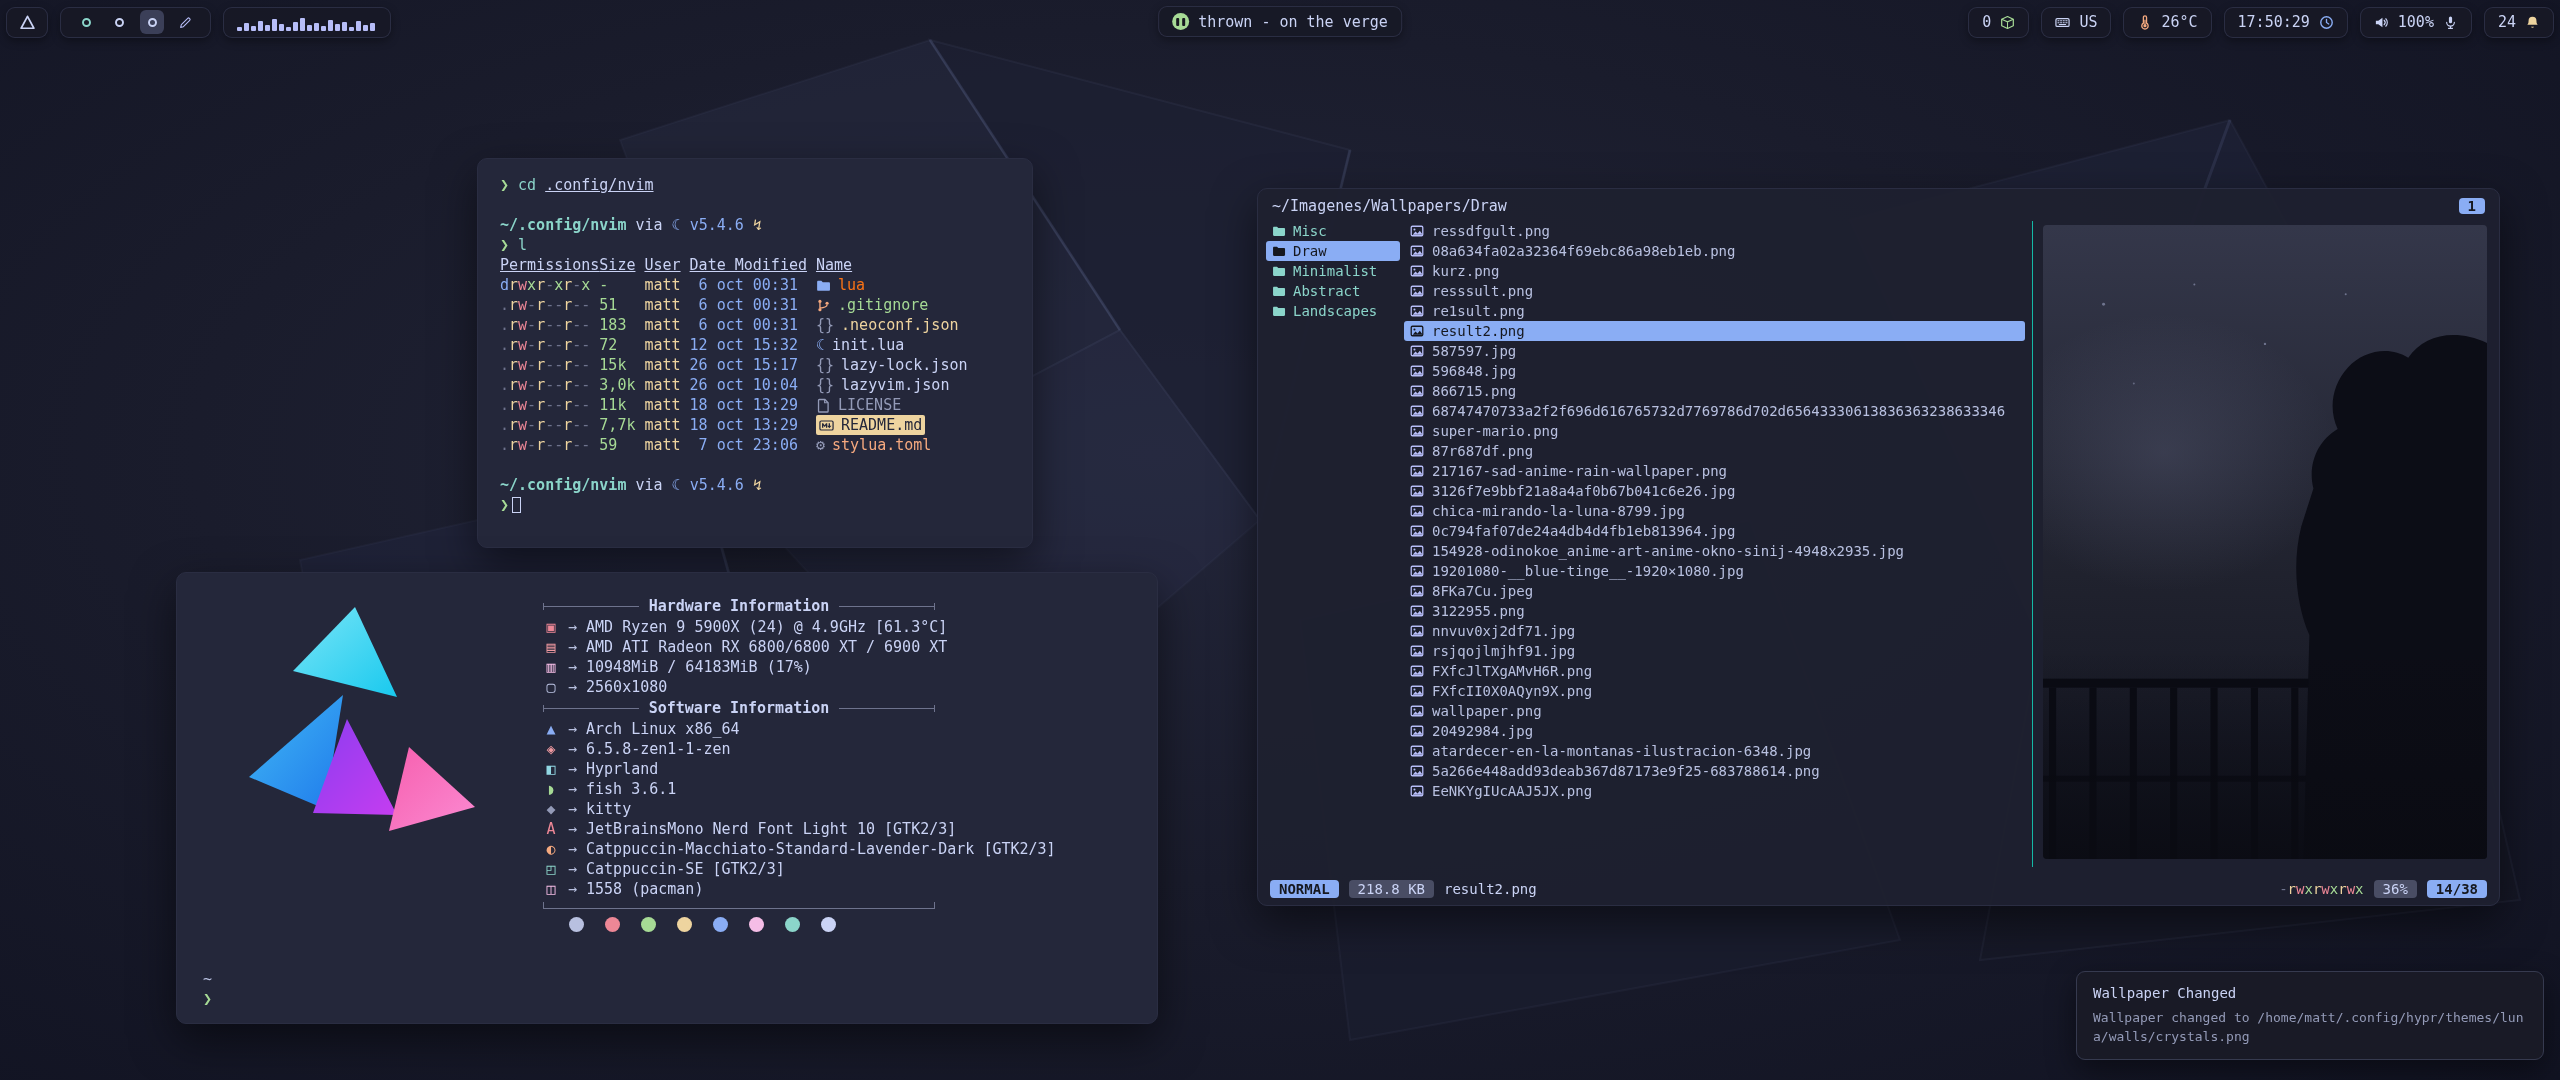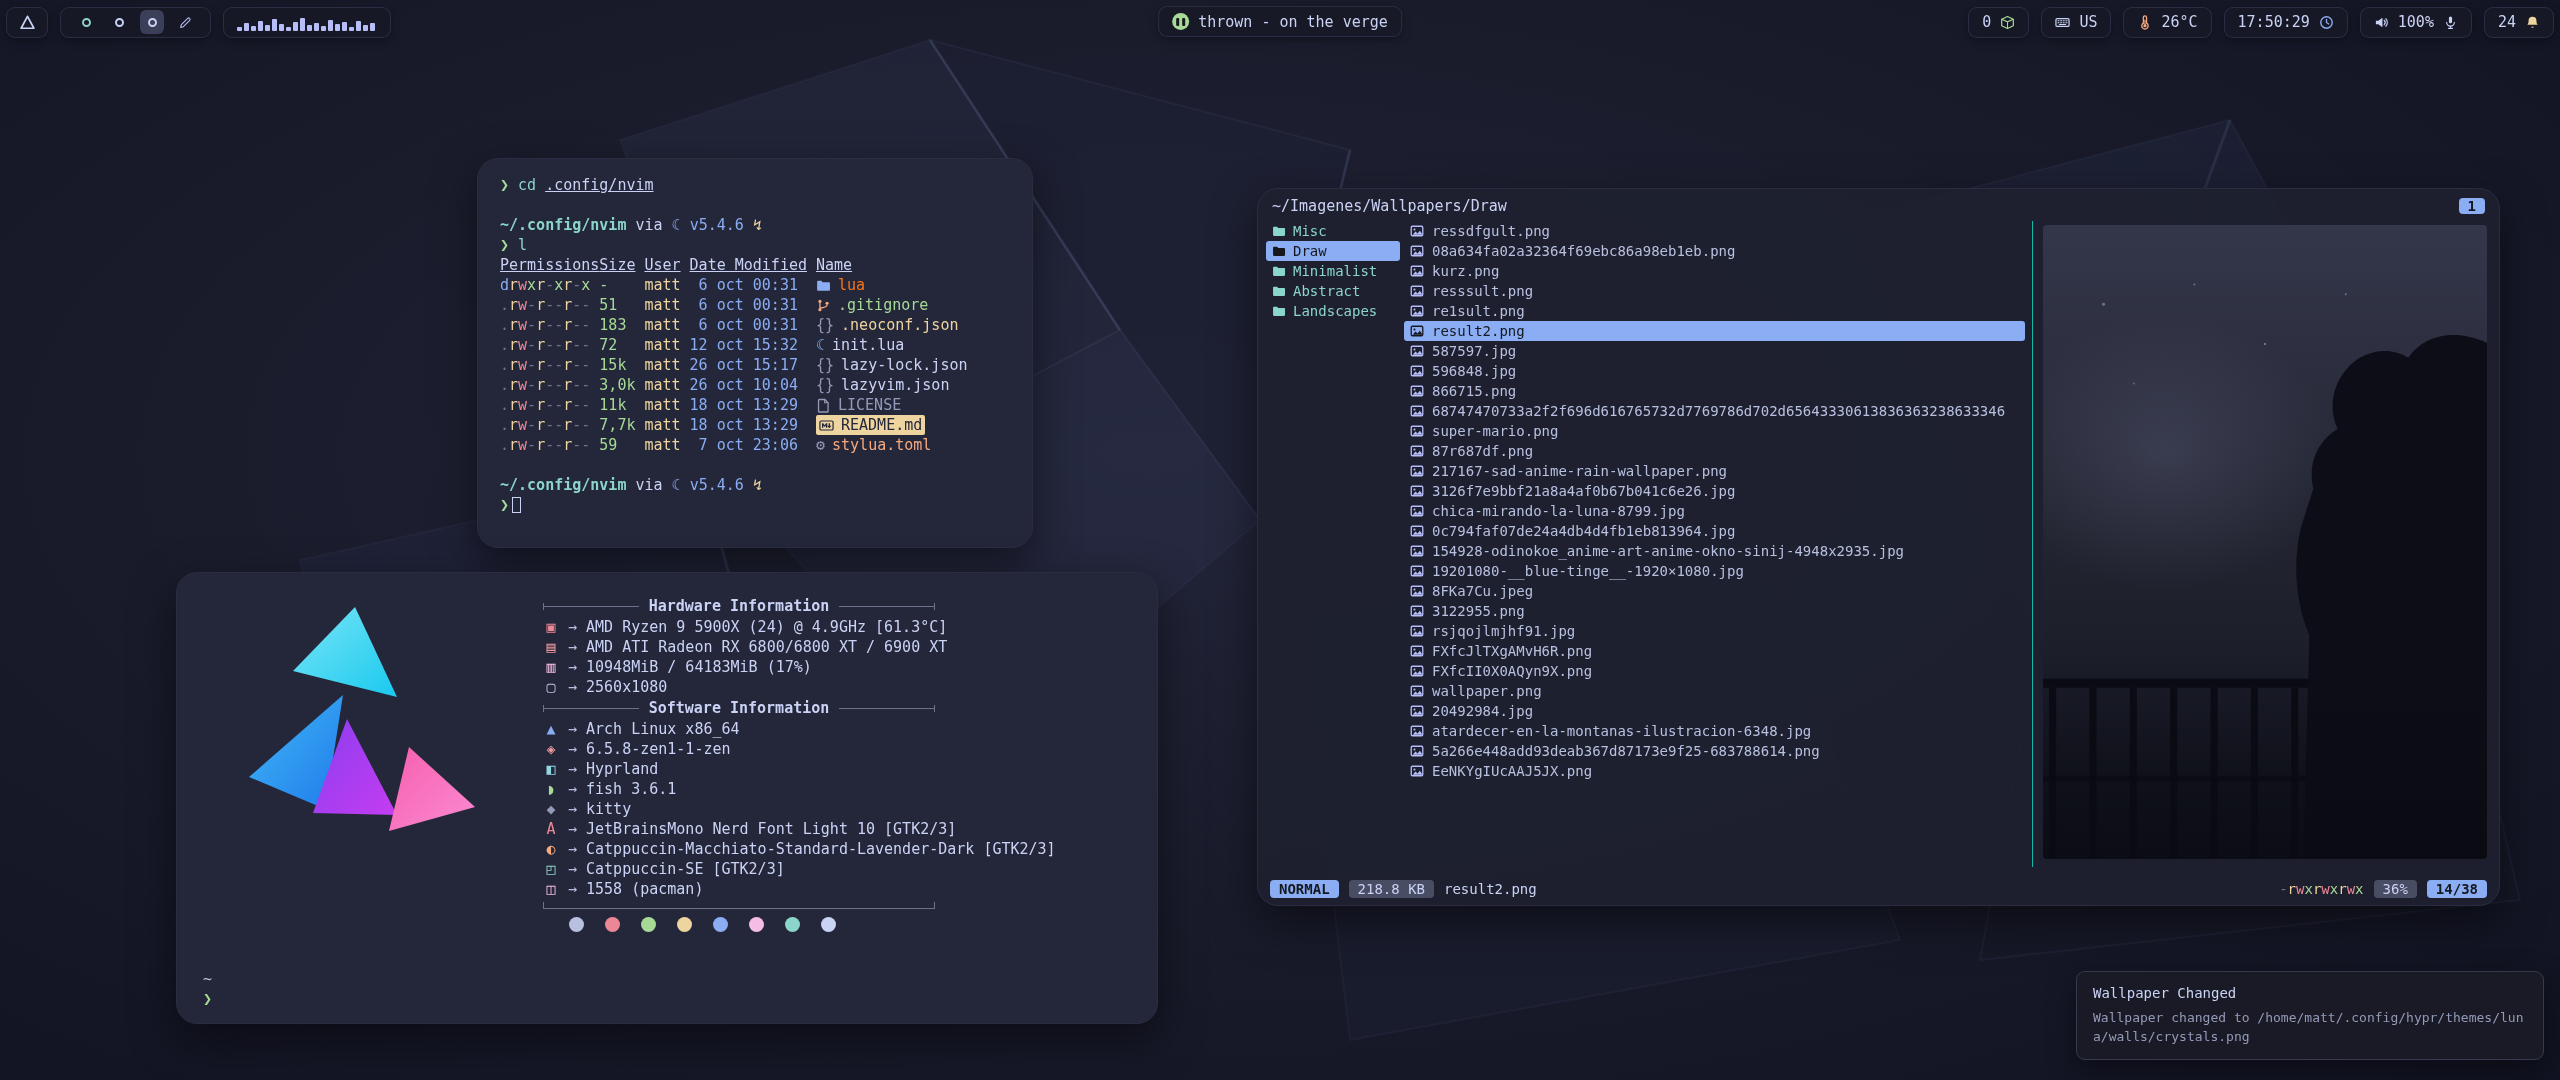--- a/index.html
+++ b/index.html
@@ -17,21 +17,21 @@
 button.pill{cursor:pointer}
 .ws{display:inline-flex;align-items:center;justify-content:center;width:24px;height:24px;border-radius:6px;font-size:13px}
 .ws.active{background:#3b3f58}
 .player{position:absolute;left:50%;top:6px;transform:translateX(-50%)}
 .player-dot{width:17px;height:17px;border-radius:50%;background:#a6da95;display:inline-flex;align-items:center;justify-content:center}
 .player-dot::before,.player-dot::after{content:"";width:3px;height:8px;background:#16181f;border-radius:1px;margin:0 1.5px}
 .i{display:inline-flex;align-items:center;justify-content:center}
 .i svg{width:1em;height:1em;fill:currentColor}
 
 
-.window{position:absolute;background:#24273a;border:1px solid #2a2d42;border-radius:21px;box-shadow:0 16px 44px rgba(0,0,0,.5);z-index:2}
+.window{position:absolute;background:#24273a;border:1px solid #2a2d42;border-radius:10px;box-shadow:0 16px 44px rgba(0,0,0,.5);z-index:2}
 
 
 .term{left:477px;top:158px;width:556px;height:390px;padding:16px 22px;font-size:15px;line-height:20px}
 .tline{height:20px;white-space:pre}
 .blank{height:20px}
 .g{color:#a6da95}.y{color:#eed49f}.bl{color:#8aadf4}.cy{color:#8bd5ca}.wh{color:#cad3f5}
 .b{font-weight:bold}.u{text-decoration:underline}
 .cursor{display:inline-block;width:9px;height:16px;border:1.5px solid #cad3f5;vertical-align:-3px;margin-left:3px}
 .ls-row{display:flex;height:20px;align-items:center;white-space:pre}
 .ls-row.hdr span{color:#cad3f5}
@@ -653,20 +653,28 @@
           </span>
           <span>8FKa7Cu.jpeg</span>
         </div>
         <div class="fm-row">
           <span class="i">
             <svg viewBox="0 0 16 16">
               <use href="#sym-image"></use>
             </svg>
           </span>
           <span>3122955.png</span>
+        </div>
+        <div class="fm-row">
+          <span class="i">
+            <svg viewBox="0 0 16 16">
+              <use href="#sym-image"></use>
+            </svg>
+          </span>
+          <span>nnvuv0xj2df71.jpg</span>
         </div>
         <div class="fm-row">
           <span class="i">
             <svg viewBox="0 0 16 16">
               <use href="#sym-image"></use>
             </svg>
           </span>
           <span>rsjqojlmjhf91.jpg</span>
         </div>
         <div class="fm-row">

